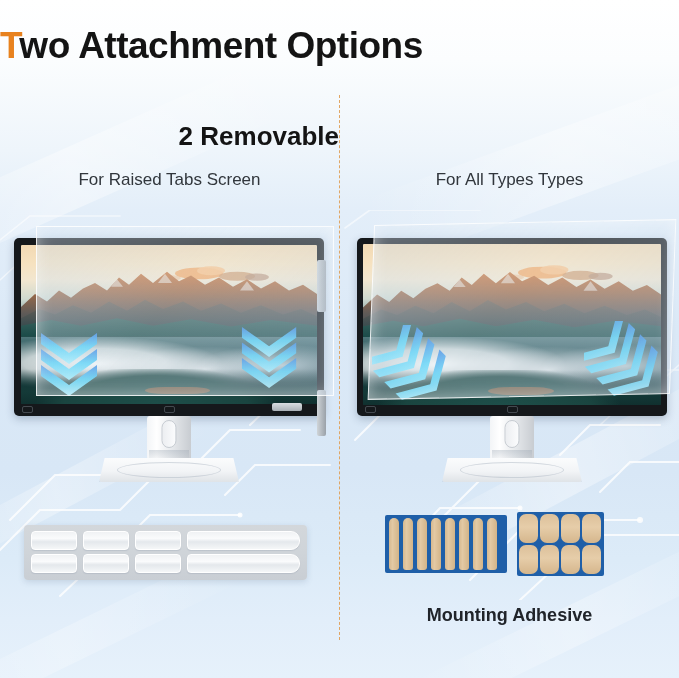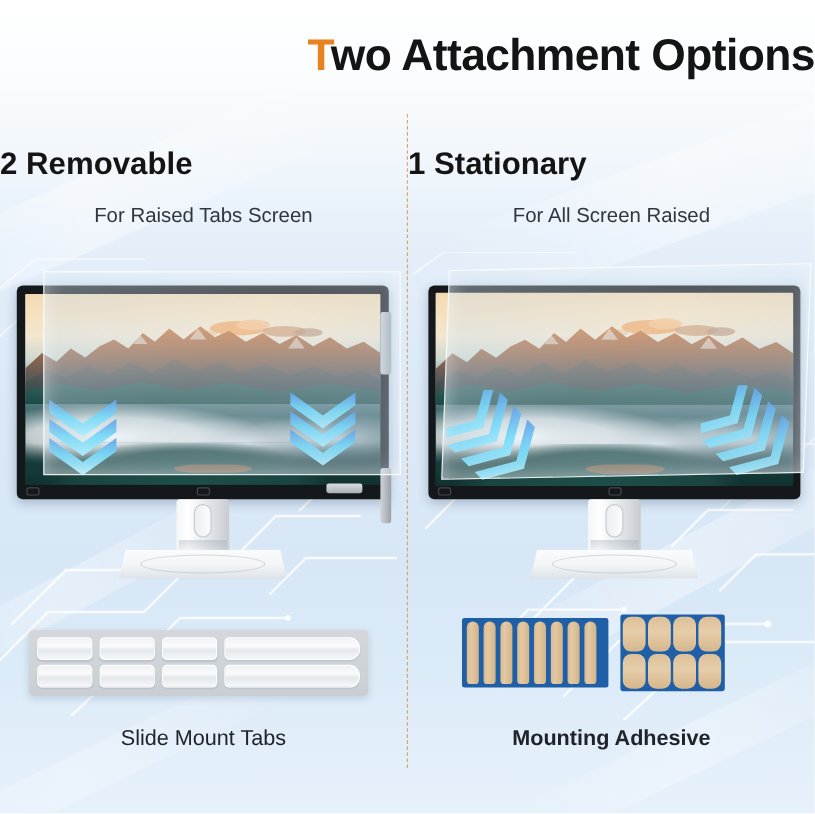--- a/index.html
+++ b/index.html
@@ -40,21 +40,21 @@
   .sweep-d { right:-120px; top:440px; width:420px; height:44px; transform:rotate(-28deg); opacity:.5; }
   .sweep-e { right:-100px; bottom:40px; width:380px; height:40px; transform:rotate(-26deg); opacity:.4; }
   .sweep-f { left:-100px; bottom:20px; width:360px; height:36px; transform:rotate(-26deg); opacity:.35; }
 
   
   .circuit { position:absolute; pointer-events:none; }
 
   
   .title {
     position:absolute; left:0; right:0; top:25px;
-    text-align:right;
+    text-align:left;
     font-size:37px;
     font-weight:bold;
     letter-spacing:-.5px;
     color:#141414;
     white-space:nowrap;
   }
   .title .accent { color:#E8821E; }
 
   
   .divider {
@@ -65,21 +65,21 @@
     opacity:.95;
   }
 
   
   .col { position:absolute; top:0; width:339px; height:678px; }
   .col-left { left:0; }
   .col-right { left:340px; }
 
   .col-head {
     position:absolute; left:0; right:0; top:121px;
-    text-align:left;
+    text-align:right;
     font-size:26px; font-weight:bold; color:#141414;
     white-space:nowrap;
   }
   .col-sub {
     position:absolute; left:0; right:0; top:170px;
     text-align:center;
     font-size:17px; font-weight:normal; color:#31363c;
     white-space:nowrap;
   }
 
@@ -432,27 +432,25 @@
         <div class="tab-pc" style="left:52px;top:0;   width:46px;  height:19px;"></div>
         <div class="tab-pc" style="left:104px;top:0;  width:46px;  height:19px;"></div>
         <div class="tab-pc" style="left:156px;top:0; width:113px; height:19px; border-radius:4px 9px 9px 4px;"></div>
         <div class="tab-pc" style="left:0;   top:23px;width:46px;  height:19px;"></div>
         <div class="tab-pc" style="left:52px;top:23px;width:46px;  height:19px;"></div>
         <div class="tab-pc" style="left:104px;top:23px;width:46px; height:19px;"></div>
         <div class="tab-pc" style="left:156px;top:23px;width:113px;height:19px; border-radius:4px 9px 9px 4px;"></div>
       </div>
     </div>
 
-    <div class="acc-caption cap-left">Slide Mount Tabs</div>
   </div>
 
   <div class="col col-right">
 
-    <div class="col-head">1 Stationary</div>
-    <div class="col-sub">For All Screen Raised</div>
+    <div class="col-sub">For All Types Types</div>
 
     <div class="monitor mon-right" style="left:17px;">
       <div class="screen-frame right">
         <div class="screen-img">
 
           <svg class="mtn" style="top:8%;height:16%;" width="100%" height="100%" viewBox="0 0 296 28" preserveAspectRatio="none">
             <ellipse cx="178" cy="17" rx="24" ry="6.5" fill="#f0a968" opacity=".92"></ellipse>
             <ellipse cx="190" cy="14" rx="14" ry="5" fill="#f7c28c" opacity=".9"></ellipse>
             <ellipse cx="216" cy="20" rx="18" ry="5" fill="#cf9d72" opacity=".85"></ellipse>
             <ellipse cx="236" cy="21" rx="12" ry="4" fill="#b89177" opacity=".75"></ellipse>

